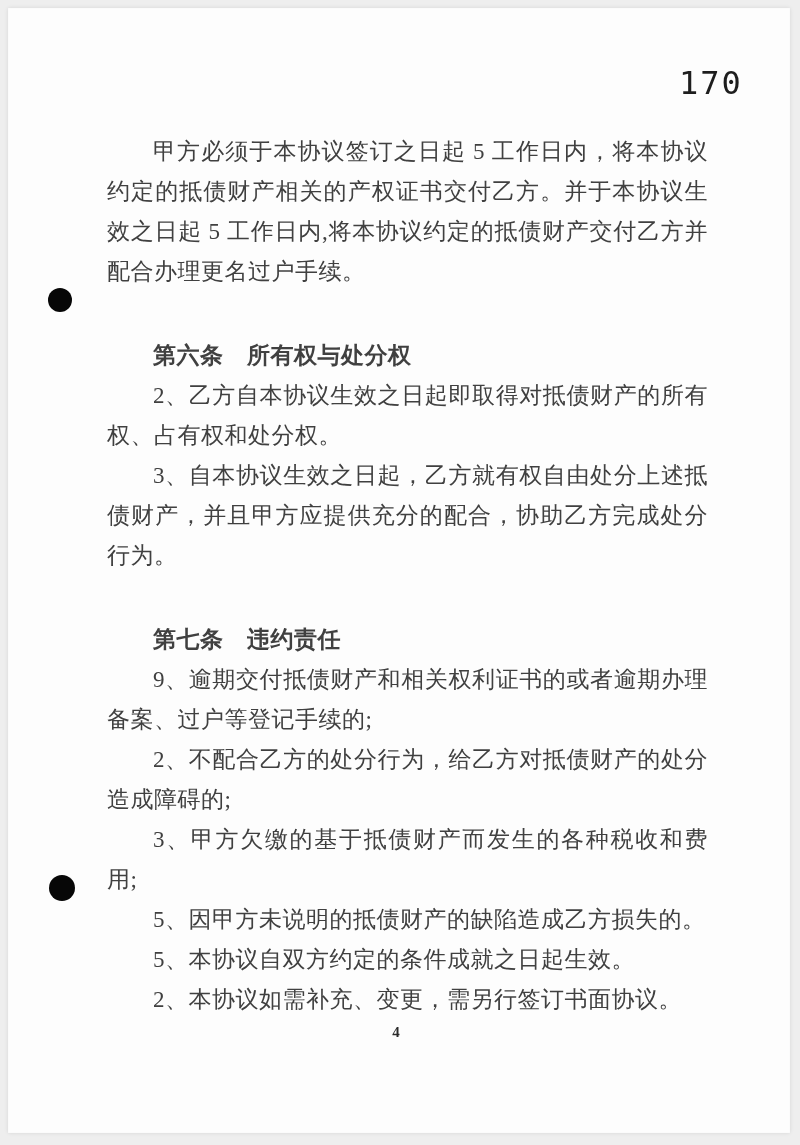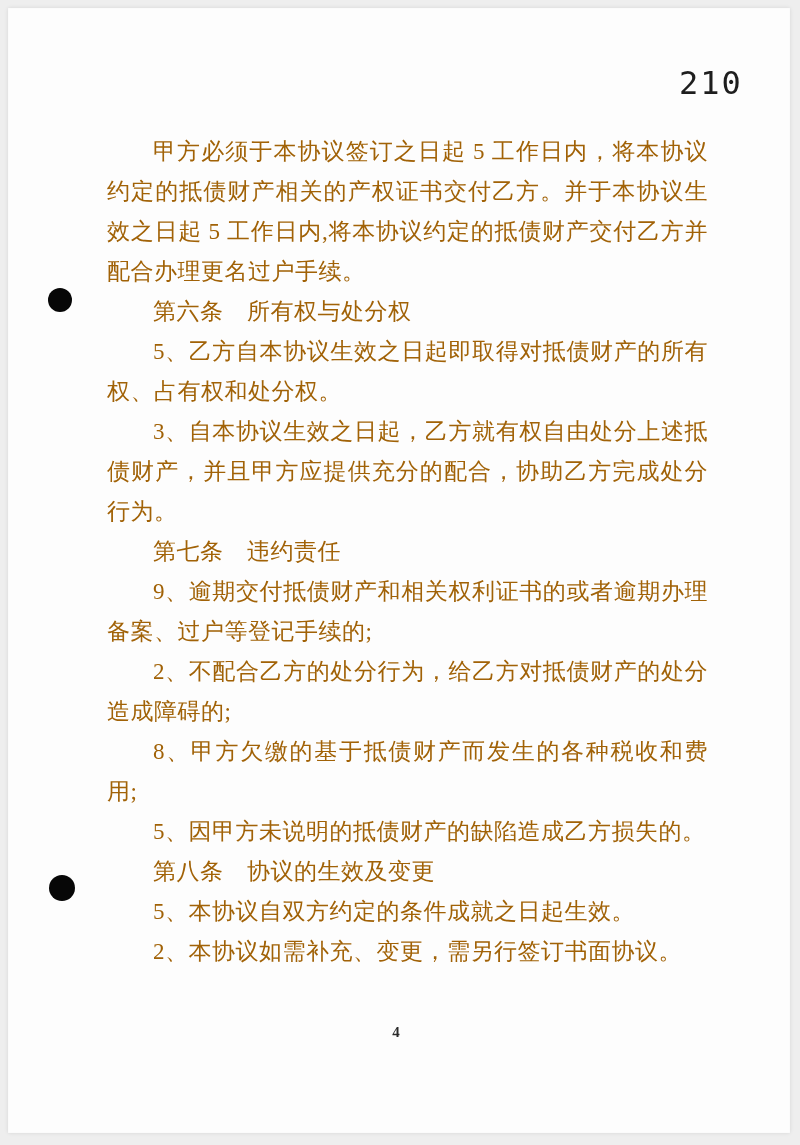--- a/index.html
+++ b/index.html
@@ -52,64 +52,64 @@
     top: 875px;
     width: 26px;
     height: 26px;
   }
   
   .doc-body {
     position: absolute;
     left: 99px;
     top: 124px;
     width: 601px;
-    color: #a16207;
+    color: #404040;
     font-size: 23px;
     line-height: 40px;
     text-align: justify;
     letter-spacing: 0.5px;
   }
   .doc-body p {
     margin: 0;
     padding: 0;
     text-indent: 2em;
   }
   .doc-body p.clause-heading {
-    font-weight: normal;
+    font-weight: bold;
+    margin-top: 44px;
   }
   
   .footer-number {
     position: absolute;
     left: 368px;
     top: 1016px;
     width: 40px;
     text-align: center;
     font-size: 15px;
     font-weight: bold;
     color: #2a2a2a;
   }
 </style>
 </head>
 <body>
 
 <div class="paper">
 
-  <div class="corner-number">210</div>
+  <div class="corner-number">170</div>
 
   <div class="doc-body">
     <p>甲方必须于本协议签订之日起 5 工作日内，将本协议约定的抵债财产相关的产权证书交付乙方。并于本协议生效之日起 5 工作日内,将本协议约定的抵债财产交付乙方并配合办理更名过户手续。</p>
     <p class="clause-heading">第六条　所有权与处分权</p>
-    <p>5、乙方自本协议生效之日起即取得对抵债财产的所有权、占有权和处分权。</p>
+    <p>2、乙方自本协议生效之日起即取得对抵债财产的所有权、占有权和处分权。</p>
     <p>3、自本协议生效之日起，乙方就有权自由处分上述抵债财产，并且甲方应提供充分的配合，协助乙方完成处分行为。</p>
     <p class="clause-heading">第七条　违约责任</p>
     <p>9、逾期交付抵债财产和相关权利证书的或者逾期办理备案、过户等登记手续的;</p>
     <p>2、不配合乙方的处分行为，给乙方对抵债财产的处分造成障碍的;</p>
-    <p>8、甲方欠缴的基于抵债财产而发生的各种税收和费用;</p>
+    <p>3、甲方欠缴的基于抵债财产而发生的各种税收和费用;</p>
     <p>5、因甲方未说明的抵债财产的缺陷造成乙方损失的。</p>
-    <p class="clause-heading">第八条　协议的生效及变更</p>
     <p>5、本协议自双方约定的条件成就之日起生效。</p>
     <p>2、本协议如需补充、变更，需另行签订书面协议。</p>
   </div>
 
   <div class="footer-number">4</div>
 </div>
 
 <div class="punch-hole hole-top"></div>
 <div class="punch-hole hole-bottom"></div>
 

